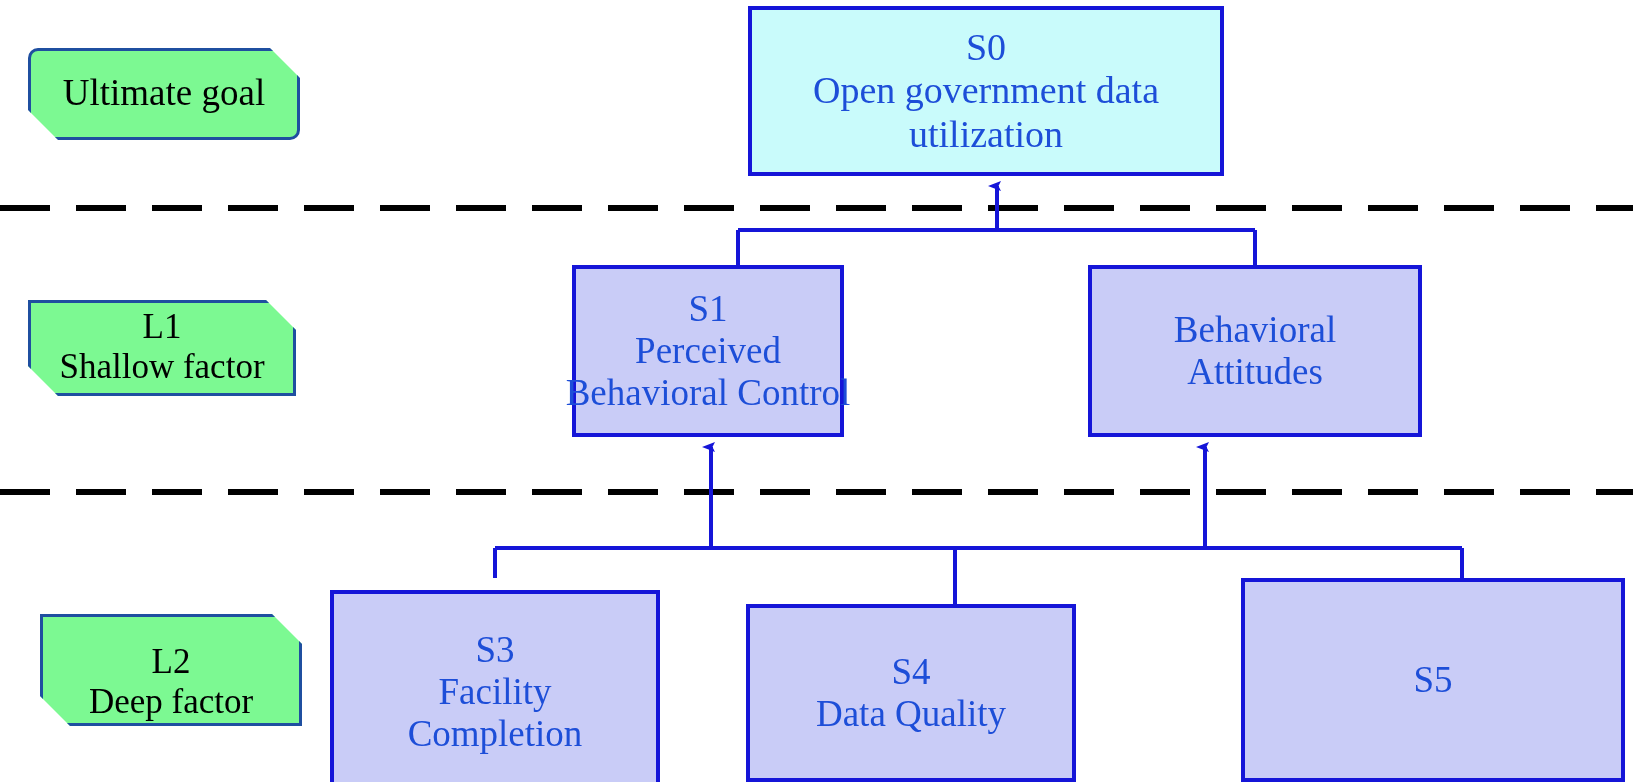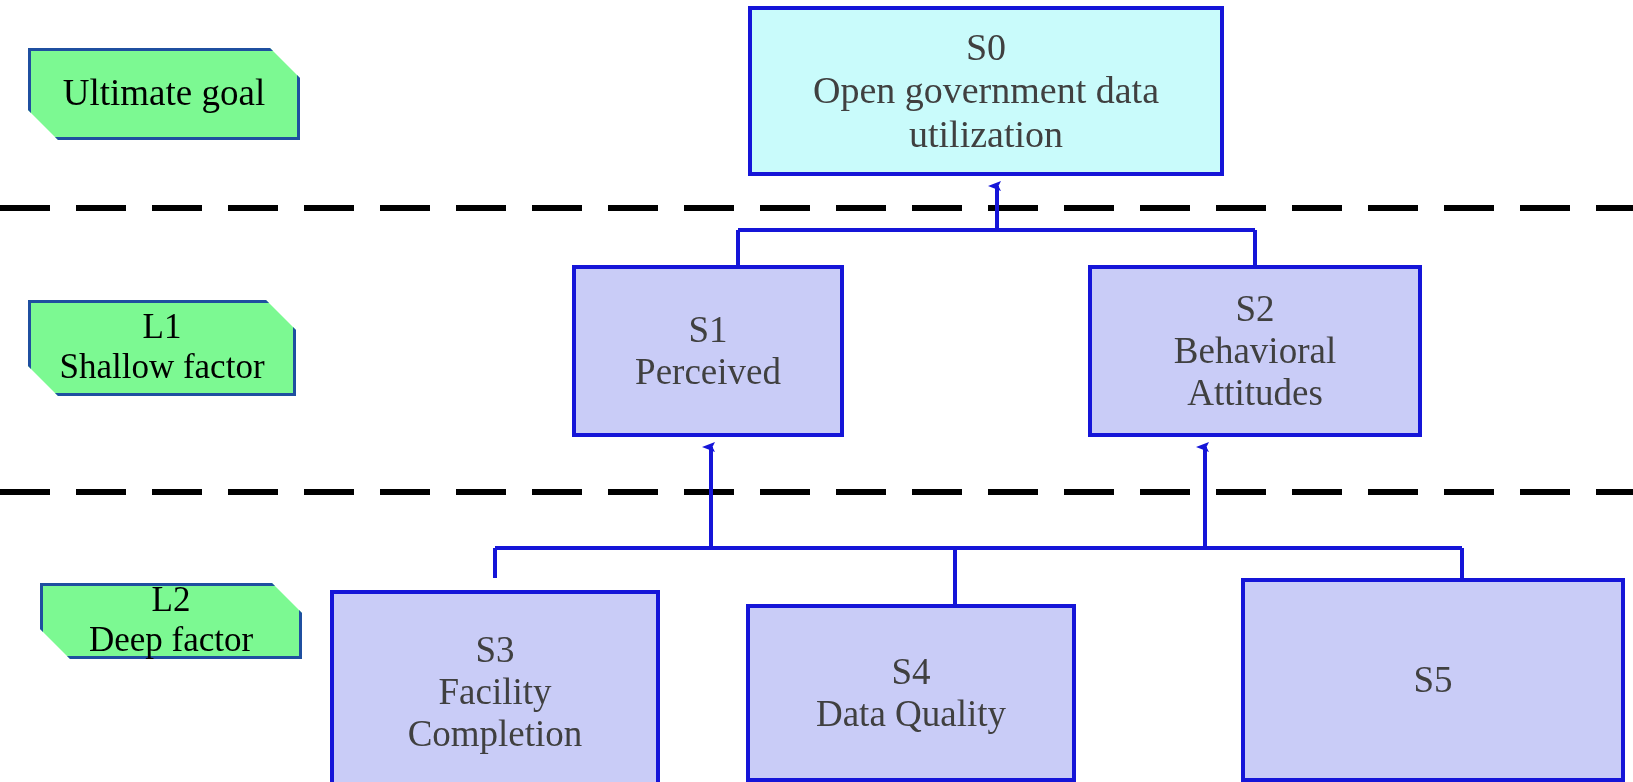--- a/index.html
+++ b/index.html
@@ -44,36 +44,36 @@
   }
   .legend-chip .chip-text {
     display: block;
     white-space: nowrap;
     transform: translateY(-1px);
   }
   .legend-chip .chip-line {
     display: block;
   }
 
-  #chip-goal  { left: 28px;  top: 48px;  width: 272px; height: 92px;  font-size: 37px; }
+  #chip-goal  { left: 28px;  top: 48px;  width: 272px; height: 92px;  font-size: 37px; border-radius: 10px; }
   #chip-l1    { left: 28px;  top: 300px; width: 268px; height: 96px;  font-size: 35px; }
-  #chip-l2    { left: 40px;  top: 583px; width: 262px; height: 76px;  font-size: 35px; }
+  #chip-l2    { left: 40px;  top: 614px; width: 262px; height: 112px;  font-size: 35px; align-items: flex-end; }
 
   #chip-l1 .chip-text, #chip-l2 .chip-text { line-height: 1.14; }
 
   
   .node {
     position: absolute;
     border: 4px solid #1515d8;
     box-sizing: border-box;
     display: flex;
     align-items: center;
     justify-content: center;
     text-align: center;
-    color: #404040;
+    color: #1d4ed8;
     line-height: 1.14;
   }
   .node .node-text {
     display: block;
     white-space: nowrap;
   }
   .node .node-line { display: block; }
 
   .node.goal-node { background: #c9fbfb; }
   .node.factor-node { background: #c9ccf7; }
@@ -152,26 +152,26 @@
       <span class="node-line">S0</span>
       <span class="node-line">Open government data</span>
       <span class="node-line">utilization</span>
     </span>
   </div>
 
   <div class="node factor-node" id="node-s1">
     <span class="node-text">
       <span class="node-line">S1</span>
       <span class="node-line">Perceived</span>
+      <span class="node-line">Behavioral Control</span>
     </span>
   </div>
 
   <div class="node factor-node" id="node-s2">
     <span class="node-text">
-      <span class="node-line">S2</span>
       <span class="node-line">Behavioral</span>
       <span class="node-line">Attitudes</span>
     </span>
   </div>
 
   <div class="node factor-node" id="node-s3">
     <span class="node-text">
       <span class="node-line">S3</span>
       <span class="node-line">Facility</span>
       <span class="node-line">Completion</span>

